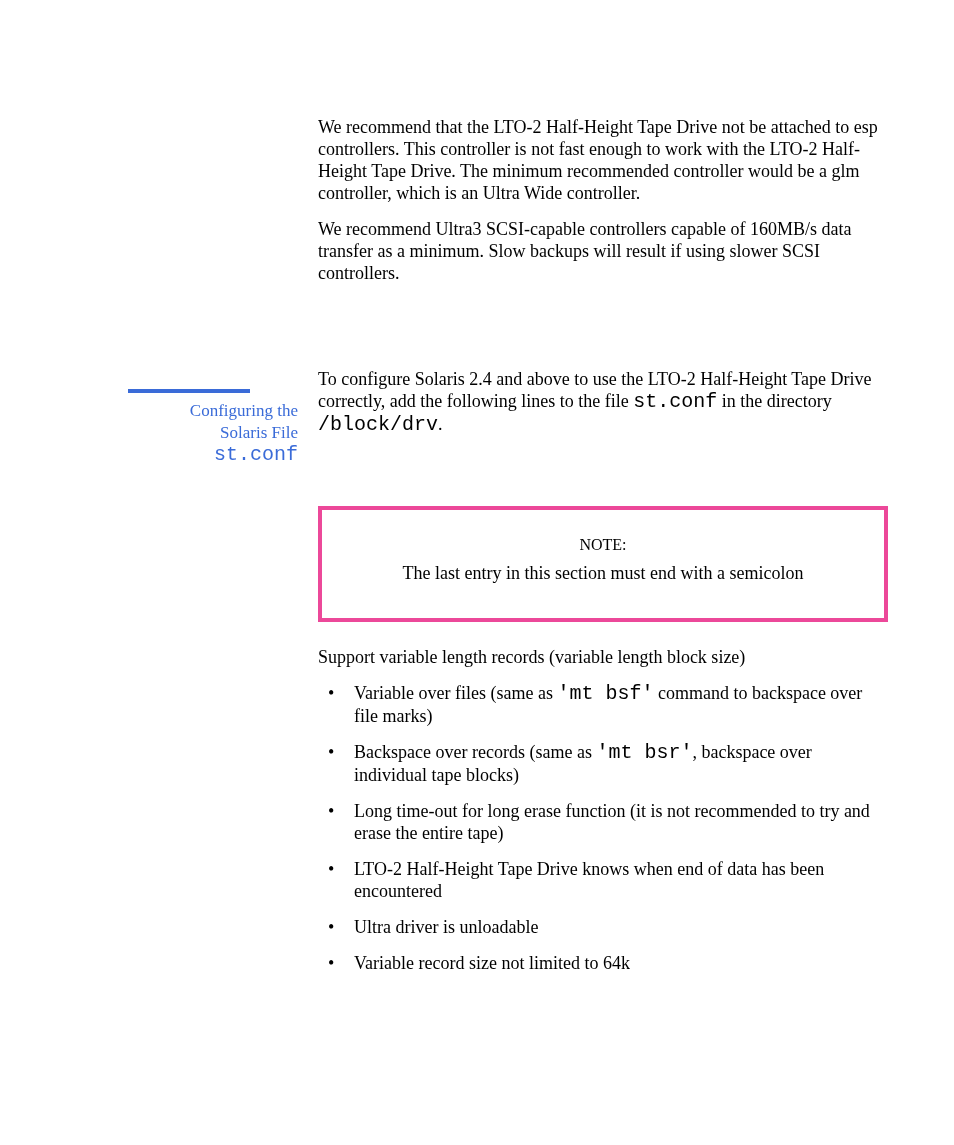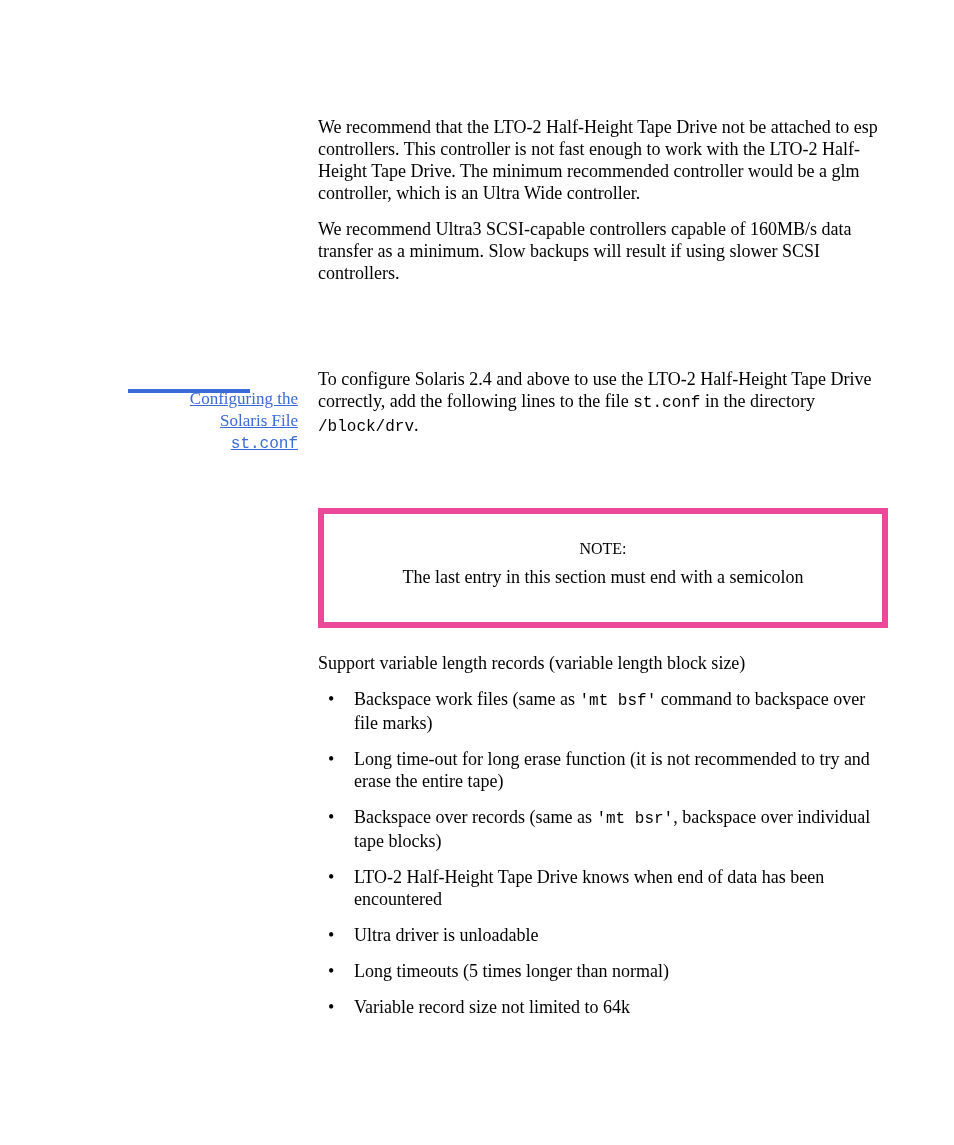--- a/index.html
+++ b/index.html
@@ -38,21 +38,21 @@
   .section-label {
     position: absolute;
     left: 128px;
     width: 170px;
     text-align: right;
     font-size: 17px;
     line-height: 22px;
     color: #3a6bd8;
   }
   .note-box {
-    border: 6px solid #ec4899;
+    border: 4px solid #ec4899;
     padding: 24px 24px 34px 24px;
     margin: 30px 0 24px 0;
     box-sizing: border-box;
   }
   .note-box .label {
     text-align: center;
     font-size: 16px;
     margin: 0 0 6px 0;
     color: #000;
   }
@@ -74,60 +74,59 @@
   ul.bullets > li::before {
     content: "\2022";
     position: absolute;
     left: 10px;
     top: 0;
     font-size: 18px;
     line-height: 22px;
   }
   .mono {
     font-family: "Courier New", Courier, monospace;
-    font-size: 16px;
+    font-size: 20px;
   }
 </style>
 </head>
 <body>
 
 <div class="page">
 
   <div class="body-col">
     <p class="para">We recommend that the LTO-2 Half-Height Tape Drive not be attached to esp controllers. This controller is not fast enough to work with the LTO-2 Half-Height Tape Drive. The minimum recommended controller would be a glm controller, which is an Ultra Wide controller.</p>
     <p class="para">We recommend Ultra3 SCSI-capable controllers capable of 160MB/s data transfer as a minimum. Slow backups will result if using slower SCSI controllers.</p>
   </div>
 
   <div class="section-rule" style="top:389px;"></div>
-  <div class="section-label" style="top:388px;text-decoration:underline;">
+  <div class="section-label" style="top:400px;">
     <span>Configuring the</span><br>
     <span>Solaris File</span><br>
     <span class="mono" style="color:#3a6bd8;">st.conf</span>
   </div>
 
   <div class="body-col" style="margin-top:84px;">
     <p class="para">
       <span>To configure Solaris 2.4 and above to use the LTO-2 Half-Height Tape Drive correctly, add the following lines to the file </span><span class="mono">st.conf</span><span> in the directory </span><span class="mono">/block/drv</span><span>.</span>
     </p>
 
     <div class="note-box" style="margin-top:70px;">
       <p class="label">NOTE:</p>
       <p class="txt">The last entry in this section must end with a semicolon</p>
     </div>
 
     <p class="para">Support variable length records (variable length block size)</p>
 
     <ul class="bullets">
       <li>
-        <span>Backspace work files (same as </span><span class="mono">'mt bsf'</span><span> command to backspace over file marks)</span>
+        <span>Variable over files (same as </span><span class="mono">'mt bsf'</span><span> command to backspace over file marks)</span>
       </li>
-      <li>Long time-out for long erase function (it is not recommended to try and erase the entire tape)</li>
       <li>
         <span>Backspace over records (same as </span><span class="mono">'mt bsr'</span><span>, backspace over individual tape blocks)</span>
       </li>
+      <li>Long time-out for long erase function (it is not recommended to try and erase the entire tape)</li>
       <li>LTO-2 Half-Height Tape Drive knows when end of data has been encountered</li>
       <li>Ultra driver is unloadable</li>
-      <li>Long timeouts (5 times longer than normal)</li>
       <li>Variable record size not limited to 64k</li>
     </ul>
   </div>
 
 </div>
 
 </body></html>

